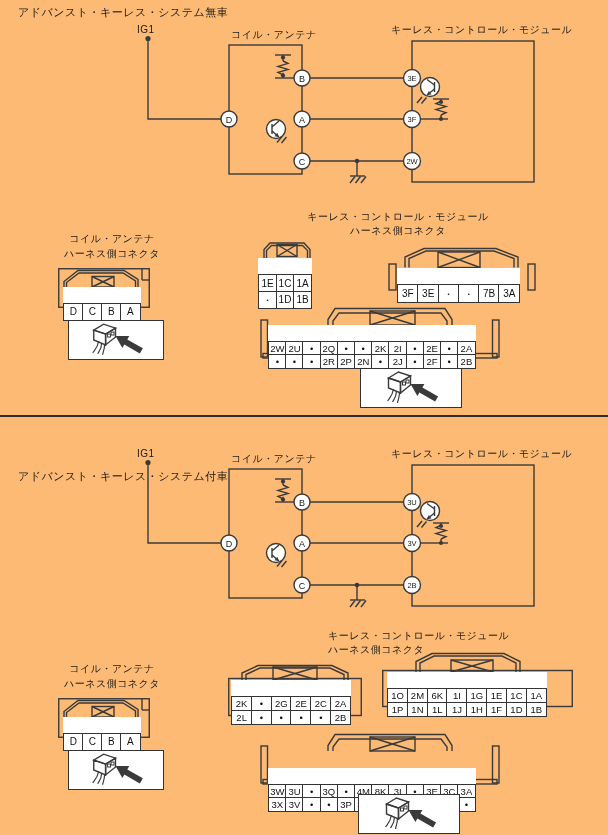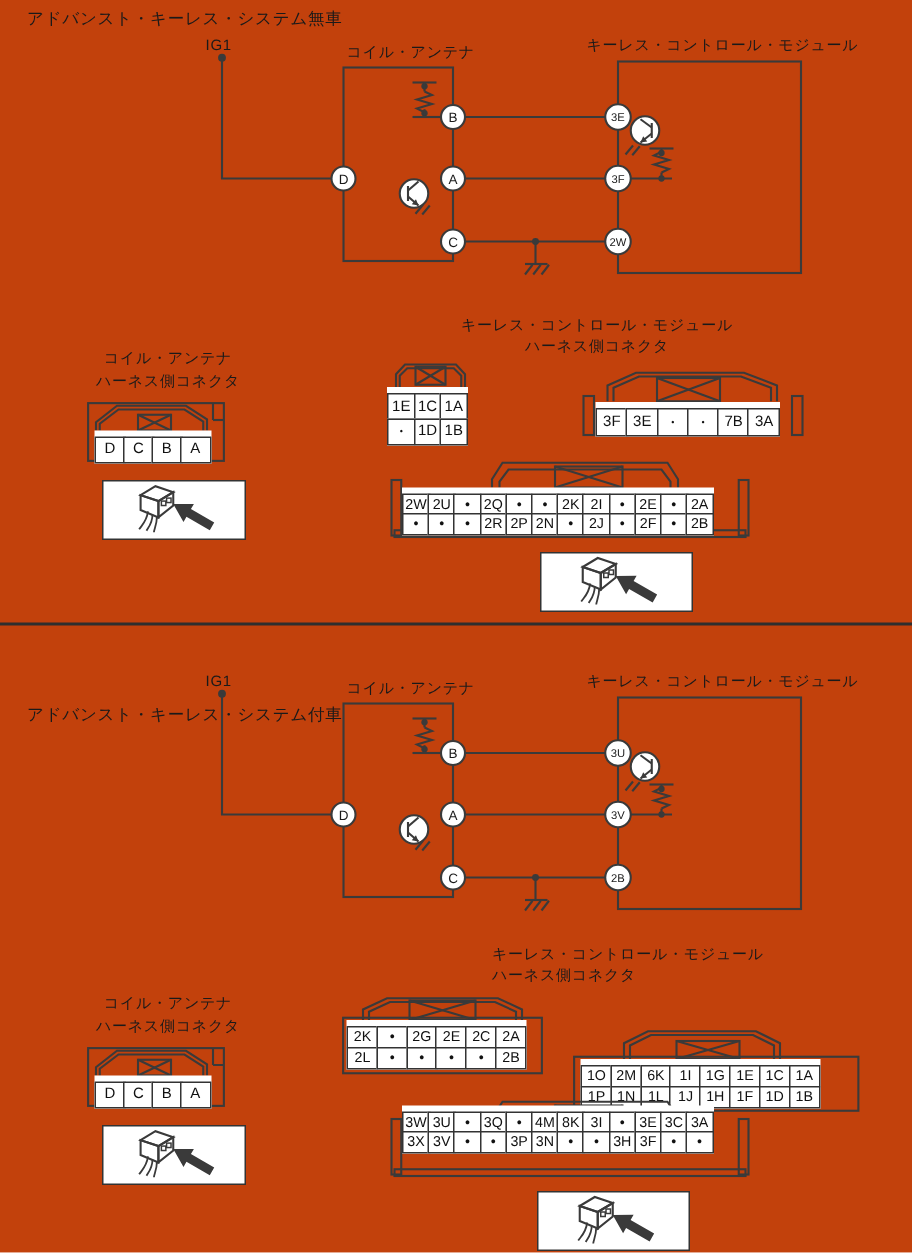--- a/index.html
+++ b/index.html
@@ -1,16 +1,16 @@
 <!DOCTYPE html>
 <html><head>
 <meta charset="utf-8">
 <style>
   html,body{margin:0;padding:0;background:#fff;}
-  .page{position:relative;width:608px;height:835px;background:#c2410c;overflow:hidden;
+  .page{position:relative;width:608px;height:835px;background:#fdba74;overflow:hidden;
         font-family:"Liberation Sans", sans-serif;color:#1a1a1a;}
   .sec-title{position:absolute;font-size:11px;letter-spacing:0.5px;color:#1a1a1a;white-space:nowrap;}
   .lbl{position:absolute;font-size:10px;letter-spacing:0.5px;color:#1a1a1a;white-space:nowrap;}
   .lbl.centered{width:200px;text-align:center;}
   .lbl.coil-c{width:150px;text-align:center;}
   .divider{position:absolute;left:0;width:608px;height:2px;background:#2e2e2e;}
 
   svg{position:absolute;overflow:visible;}
   svg line, svg polyline, svg path, svg rect, svg circle, svg polygon{
     stroke:#3a3a3a;stroke-width:1.4;fill:none;}
@@ -22,21 +22,21 @@
   .pin.pin2 text{font-size:7.5px;}
 
   .connector{position:absolute;}
   .connector > svg{left:0;top:0;}
   .grid{position:absolute;display:flex;flex-direction:column;background:#fff;}
   .c-row{display:flex;}
   .c-cell{box-sizing:border-box;border:1.5px solid #333;margin-left:-1.5px;margin-top:-1.5px;
           display:flex;align-items:center;justify-content:center;background:#fff;
           font-size:10px;color:#111;}
   .c-row .c-cell:first-child{margin-left:0;}
-  .c-row:first-child .c-cell{margin-top:4px;}
+  .c-row:first-child .c-cell{margin-top:16px;}
   .c-cell.dot{font-size:6px;}
   .cells-coil .c-cell{width:20.5px;height:17.5px;}
   .cells-a    .c-cell{width:19px;height:18px;}
   .cells-b    .c-cell{width:21.8px;height:19px;}
   .cells-wide .c-cell{width:18.7px;height:14.6px;font-size:9.5px;}
   .cells-6    .c-cell{width:21.3px;height:15px;font-size:9.5px;}
   .cells-8    .c-cell{width:21.3px;height:15px;font-size:9.5px;}
 
   .iconbox{position:absolute;border:1.5px solid #333;background:#fff;}
 </style>
@@ -422,21 +422,21 @@
           <div class="c-cell">2L</div>
           <div class="c-cell dot">•</div>
           <div class="c-cell dot">•</div>
           <div class="c-cell dot">•</div>
           <div class="c-cell dot">•</div>
           <div class="c-cell">2B</div>
         </div>
       </div>
   </div>
 
-  <div class="connector" style="left:382px;top:684px;width:191px;height:58px;">
+  <div class="connector" style="left:382px;top:650px;width:191px;height:58px;">
     <svg width="191" height="58" viewBox="0 0 191 58">
       <rect x="0.75" y="20.5" width="189.5" height="36"></rect>
       <polyline points="34,22 34,11.5 50,3.5 122,3.5 138,11.5 138,22"></polyline>
       <polyline points="38,22 38,13 52,6 120,6 134,13 134,22"></polyline>
       <rect x="69" y="10" width="42" height="12"></rect>
       <line x1="69" y1="10" x2="111" y2="22"></line>
       <line x1="111" y1="10" x2="69" y2="22"></line>
     </svg>
     <div class="grid cells-8" style="left:5px;top:22px;">
         <div class="c-row">
@@ -466,21 +466,21 @@
     <svg width="240" height="58" viewBox="0 0 240 58">
       <rect x="1" y="17" width="6.5" height="37"></rect>
       <rect x="232.5" y="17" width="6.5" height="37"></rect>
       <rect x="3" y="50.5" width="234" height="4.5"></rect>
       <polyline points="68,22 68,16.5 75,5.5 185,5.5 192,16.5 192,22"></polyline>
       <polyline points="73,22 73,18 79,10 181,10 187,18 187,22"></polyline>
       <rect x="110" y="8" width="45" height="14"></rect>
       <line x1="110" y1="8" x2="155" y2="22"></line>
       <line x1="155" y1="8" x2="110" y2="22"></line>
     </svg>
-    <div class="grid cells-wide" style="left:8px;top:8px;">
+    <div class="grid cells-wide" style="left:8px;top:39px;">
         <div class="c-row">
           <div class="c-cell">3W</div>
           <div class="c-cell">3U</div>
           <div class="c-cell dot">•</div>
           <div class="c-cell">3Q</div>
           <div class="c-cell dot">•</div>
           <div class="c-cell">4M</div>
           <div class="c-cell">8K</div>
           <div class="c-cell">3I</div>
           <div class="c-cell dot">•</div>

